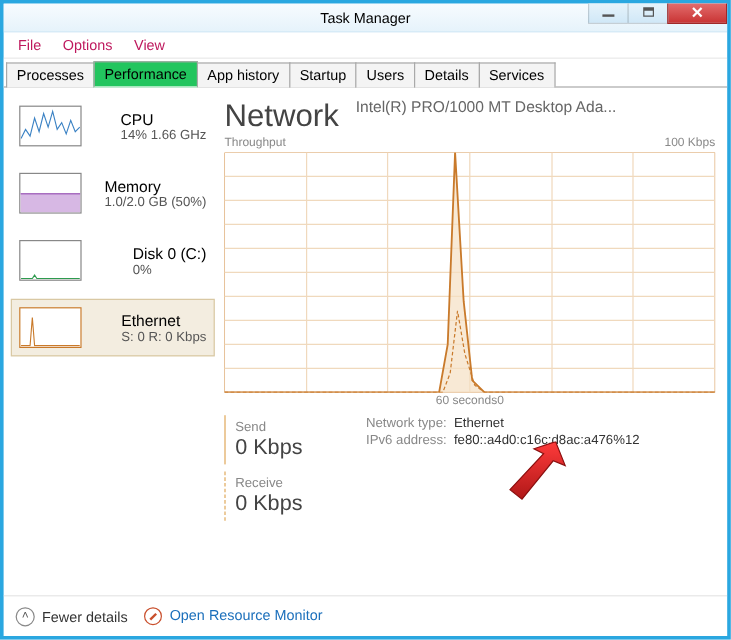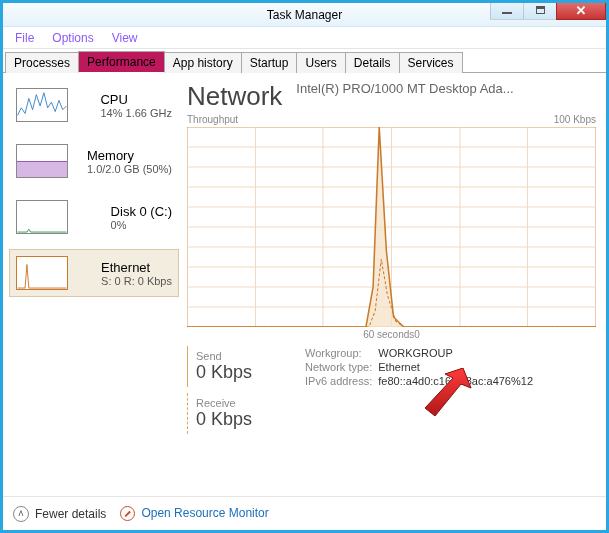--- a/index.html
+++ b/index.html
@@ -42,35 +42,35 @@
     border-color:#a02828;
   }
   .win-close .x { color:#fff; font-weight:bold; font-size:13px; font-family:Arial; }
   .win-min .bar { width:10px;height:2px;background:#555;margin-top:6px;}
   .win-max .sq { width:9px;height:8px;border:1px solid #555;border-top:3px solid #555;}
   
   .menubar {
     display:flex; gap:2px; padding:2px 4px; height:22px; align-items:center;
     border-bottom:1px solid #e5e5e5;
   }
-  .menu-item { padding:2px 8px; font-size:12px; color:#8b5cf6;text-align:center;}
+  .menu-item { padding:2px 8px; font-size:12px; color:#be185d;text-align:center;}
   
   .tabstrip {
     display:flex; align-items:flex-end; height:24px; padding:0 2px;
     border-bottom:1px solid #a9a9a9; background:#fff;
     gap:0;
   }
   .tab {
     padding:3px 8px 3px 8px; font-size:12px;
     border:1px solid #a9a9a9; border-bottom:none;
     background:#f4f4f4; margin-right:-1px;
     position:relative; top:1px;
     white-space:nowrap;
   }
-  .tab.active { background:#be185d; top:1px; border-bottom:1px solid #fff; z-index:2;}
+  .tab.active { background:#22c55e; top:1px; border-bottom:1px solid #fff; z-index:2;}
   
   .content {
     flex:1; display:flex; overflow:hidden;
     padding:4px 2px 0 2px;
   }
   .sidebar { width:178px; padding:4px 4px; }
   .side-item {
     display:flex; align-items:center; gap:8px;
     padding:6px 6px; margin-bottom:8px;
     border:1px solid transparent;
@@ -276,24 +276,20 @@
           <div class="sr-value">0 Kbps</div>
         </div>
         <div class="sr-block recv">
           <div class="sr-label">Receive</div>
           <div class="sr-value">0 Kbps</div>
         </div>
       </div>
       <div class="details">
         <table>
           <tbody>
-              <tr>
-            <td>Workgroup:</td>
-            <td class="val">WORKGROUP</td>
-          </tr>
           <tr>
             <td>Network type:</td>
             <td class="val">Ethernet</td>
           </tr>
           <tr>
             <td>IPv6 address:</td>
             <td class="val">fe80::a4d0:c16c:d8ac:a476%12</td>
           </tr>
         </tbody>
           </table>

